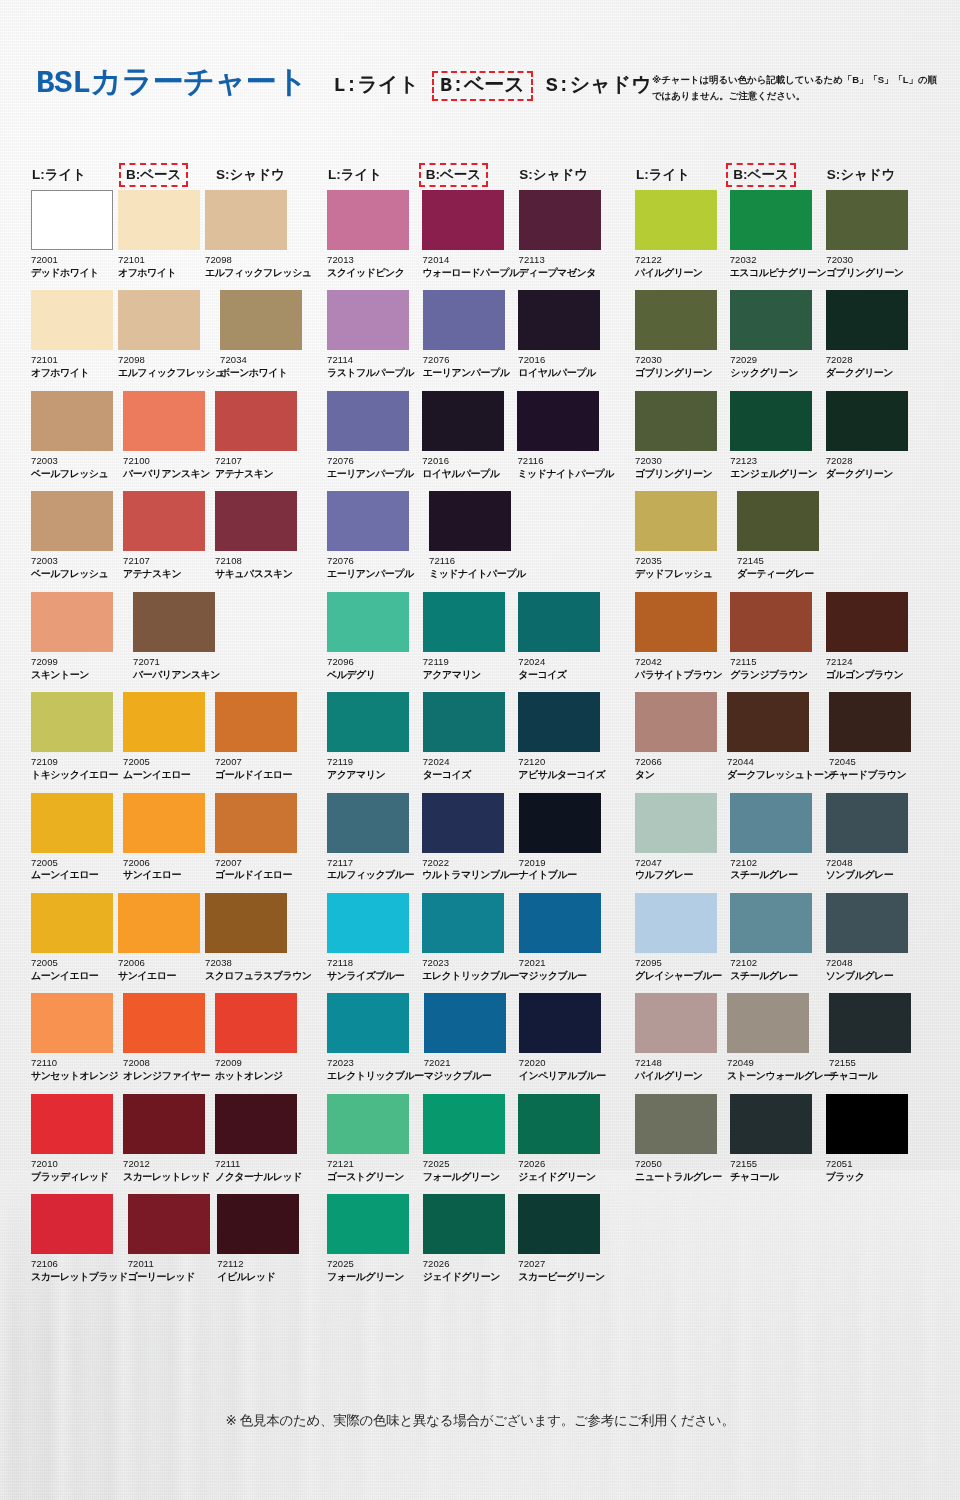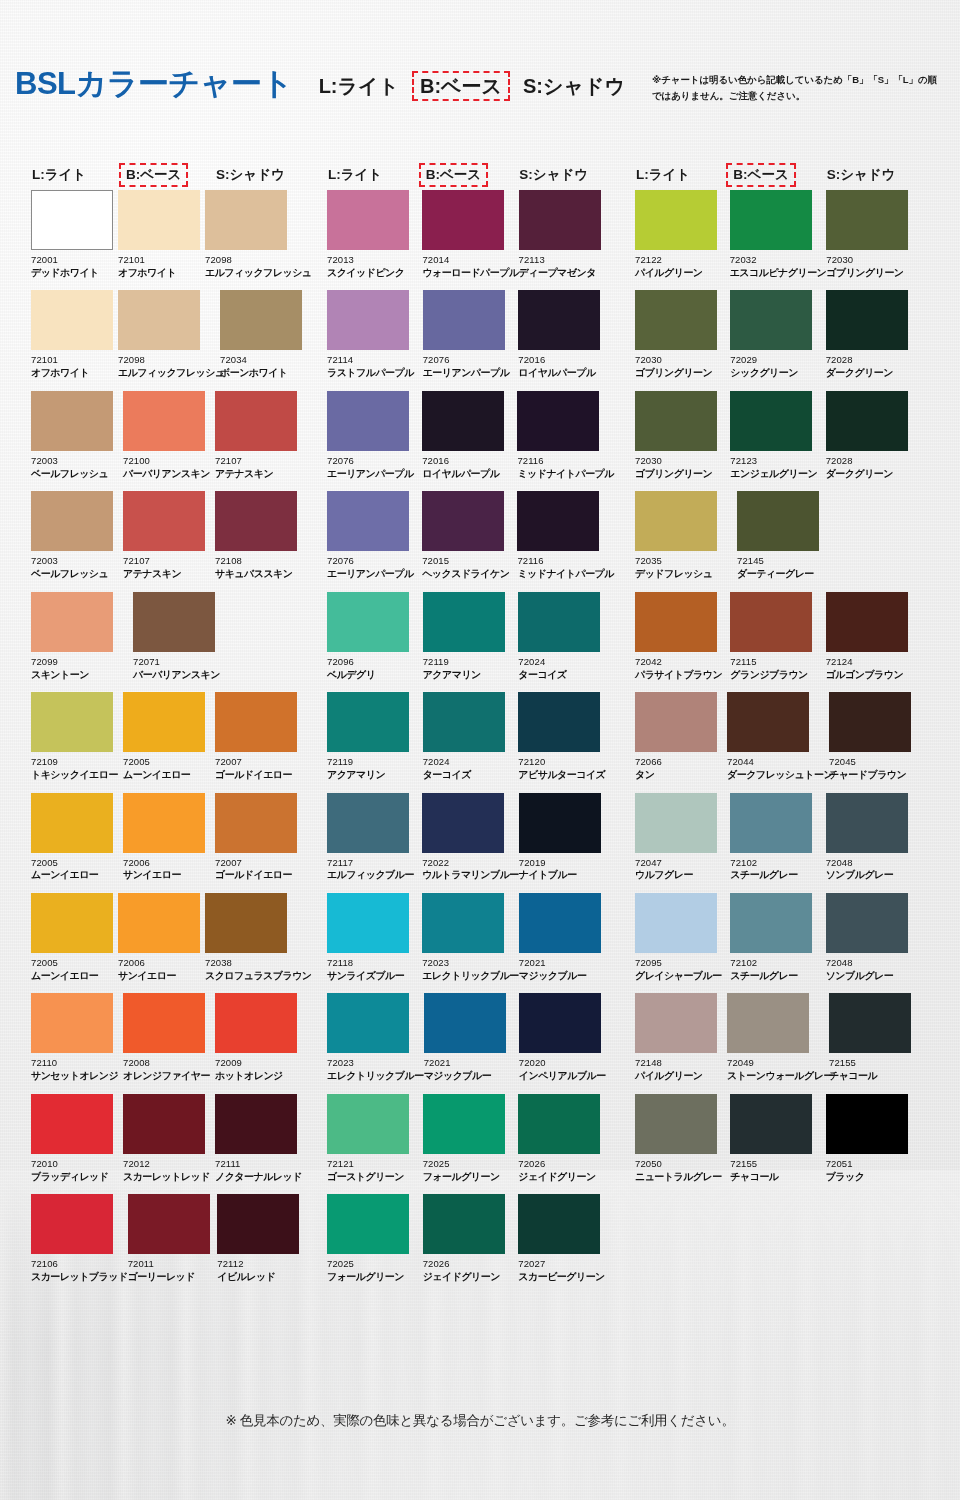--- a/index.html
+++ b/index.html
@@ -52,23 +52,24 @@
     content: "";
     position: absolute; inset: 0;
     background:
       radial-gradient(ellipse at 50% 120%, rgba(255,255,255,.85) 0%, rgba(255,255,255,.25) 45%, rgba(255,255,255,0) 75%),
       linear-gradient(to right, rgba(255,255,255,.10), rgba(255,255,255,.55) 55%, rgba(255,255,255,.75));
   }
 
   
   #header {
     position: absolute;
-    left: 15px; top: 68px;
+    left: 36px; top: 68px;
     display: flex;
     align-items: flex-start;
+    font-family: Liberation Mono, monospace;
   }
   #chart-title {
     font-size: 31px;
     font-weight: bold;
     color: #1461ab;
     letter-spacing: -.5px;
     line-height: 1;
     white-space: nowrap;
   }
   #header-legend {
@@ -434,25 +435,20 @@
             <div class="cell-name">ミッドナイトパープル</div>
           </div>
         </div>
         <div class="row">
           <div class="cell">
             <div class="swatch" style="background: rgb(110, 110, 168);"></div>
             <div class="cell-code">72076</div>
             <div class="cell-name">エーリアンパープル</div>
           </div>
           <div class="cell">
-            <div class="swatch" style="background: rgb(74, 35, 71);"></div>
-            <div class="cell-code">72015</div>
-            <div class="cell-name">ヘックスドライケン</div>
-          </div>
-          <div class="cell">
             <div class="swatch" style="background: rgb(33, 19, 38);"></div>
             <div class="cell-code">72116</div>
             <div class="cell-name">ミッドナイトパープル</div>
           </div>
         </div>
         <div class="row">
           <div class="cell">
             <div class="swatch" style="background: rgb(68, 188, 154);"></div>
             <div class="cell-code">72096</div>
             <div class="cell-name">ベルデグリ</div>

